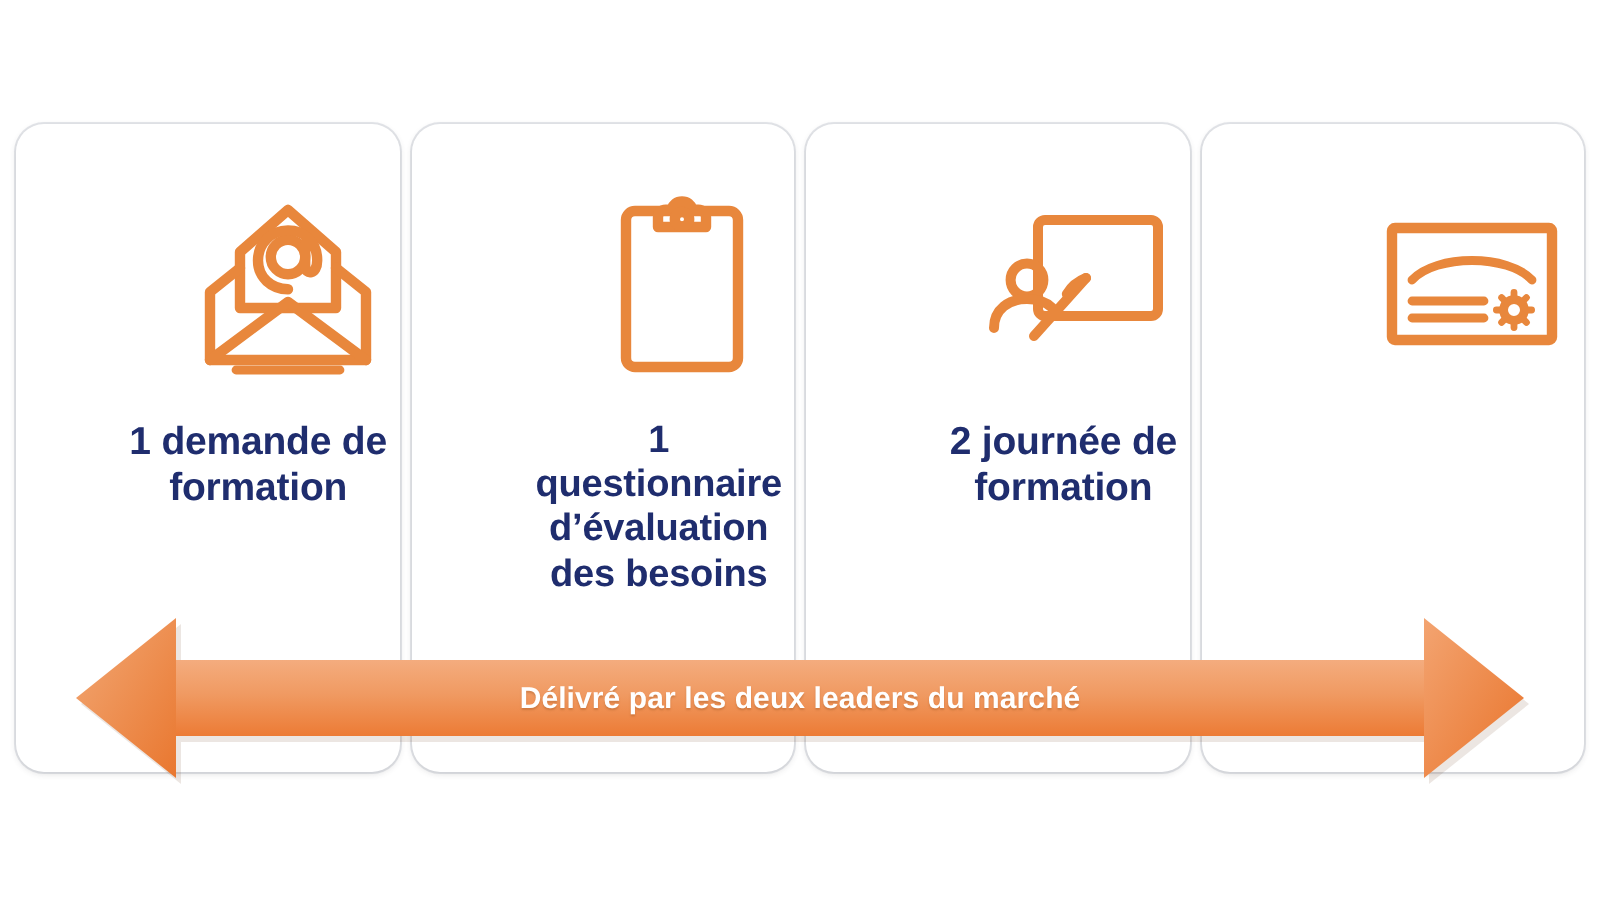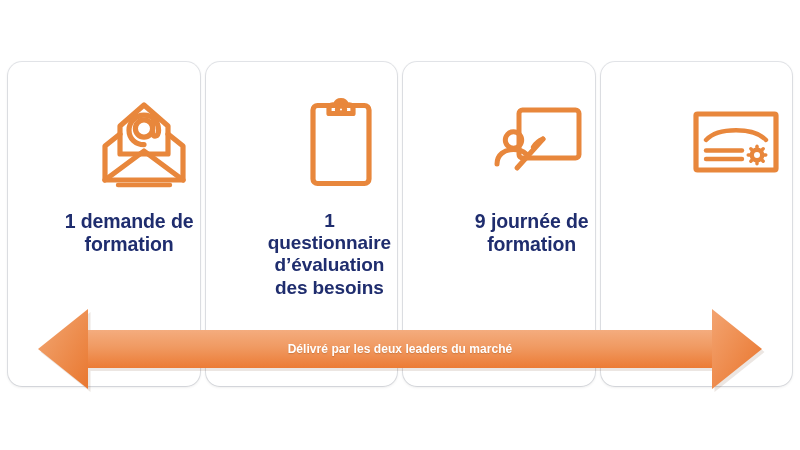--- a/index.html
+++ b/index.html
@@ -85,21 +85,21 @@
     position: absolute;
     left: 0;
     top: 303px;
     width: 800px;
     height: 92px;
     display: flex;
     align-items: center;
     justify-content: center;
     color: #ffffff;
     font-weight: bold;
-    font-size: 12px;
+    font-size: 15px;
     letter-spacing: 0.05px;
     text-shadow: 0 1px 1px rgba(150,80,30,0.35);
   }
 </style>
 </head>
 <body>
 
 <div id="infographic">
 
   <div class="cards-strip">
@@ -159,21 +159,21 @@
 
             <circle cx="26.5" cy="48" r="8.2"></circle>
 
             <path d="M10 72 C10 62.5 17.5 57.5 26.5 57.5 C31.5 57.5 36 59 39 61.8"></path>
 
             <path d="M30 76 L56 47"></path>
             <path d="M56 47 C52 48.6 48.6 51.4 46.4 55"></path>
           </g>
         </svg>
       </div>
-      <div class="card-label">9 journée de
+      <div class="card-label">2 journée de
 formation</div>
     </div>
 
     <div class="step-card">
       <div class="card-icon">
         <svg viewBox="0 0 104 100" width="104" height="100" aria-hidden="true">
           <g fill="none" stroke="#e8873c" stroke-linecap="round" stroke-linejoin="round">
 
             <rect x="12" y="22" width="80" height="56" rx="1.5" stroke-width="5.2"></rect>
 

